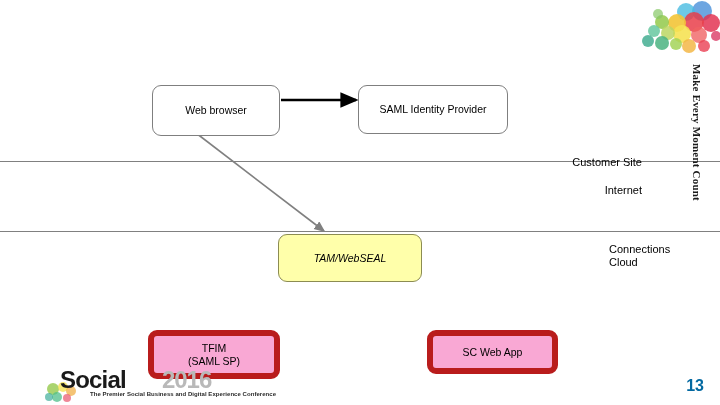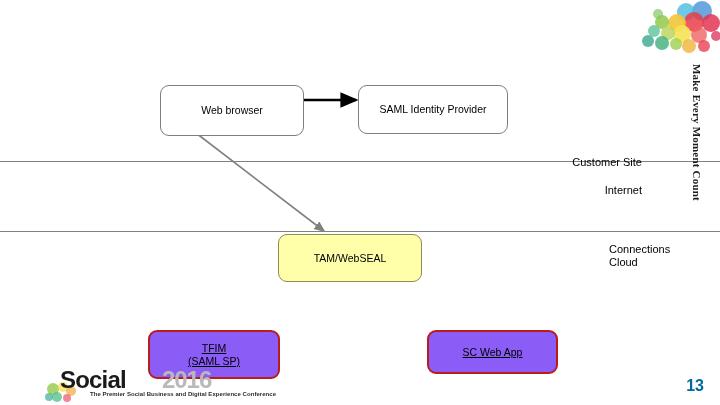--- a/index.html
+++ b/index.html
@@ -66,29 +66,29 @@
     color: #000000;
     white-space: pre-line;
   }
   .node-plain {
     background: #ffffff;
     border: 1px solid #7f7f7f;
   }
   .node-yellow {
     background: #ffffaa;
     border: 1px solid #8c8c52;
+    font-style: italic;
   }
   .node-green {
-    background: #8b5cf6;
-    border: 2px solid #b91c1c;
-    text-decoration: underline;
+    background: #f9a8d4;
+    border: 6px solid #b91c1c;
   }
 
   #node-web-browser {
-    left: 160px; top: 85px; width: 144px; height: 51px;
+    left: 152px; top: 85px; width: 128px; height: 51px;
   }
   #node-saml-idp {
     left: 358px; top: 85px; width: 150px; height: 49px; text-align: center;
   }
   #node-tam-webseal {
     left: 278px; top: 234px; width: 144px; height: 48px;
   }
   #node-tfim {
     left: 148px; top: 330px; width: 132px; height: 49px;
   }

